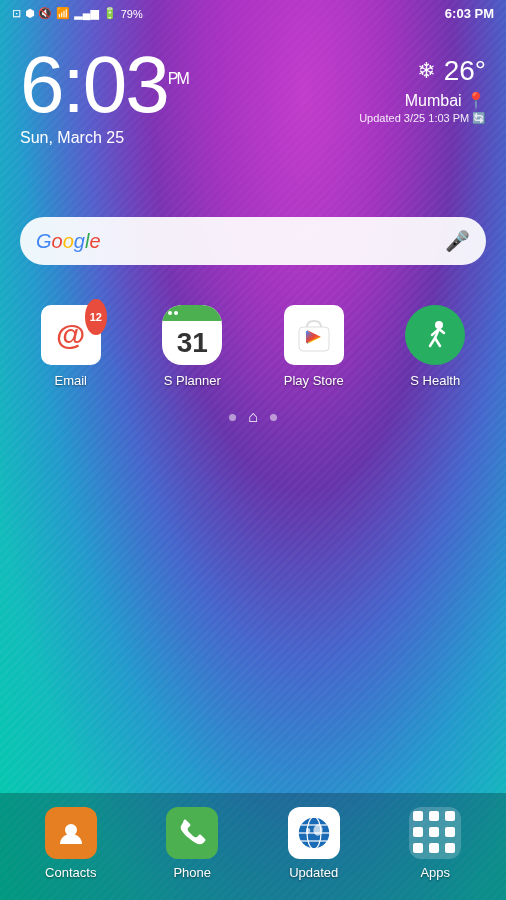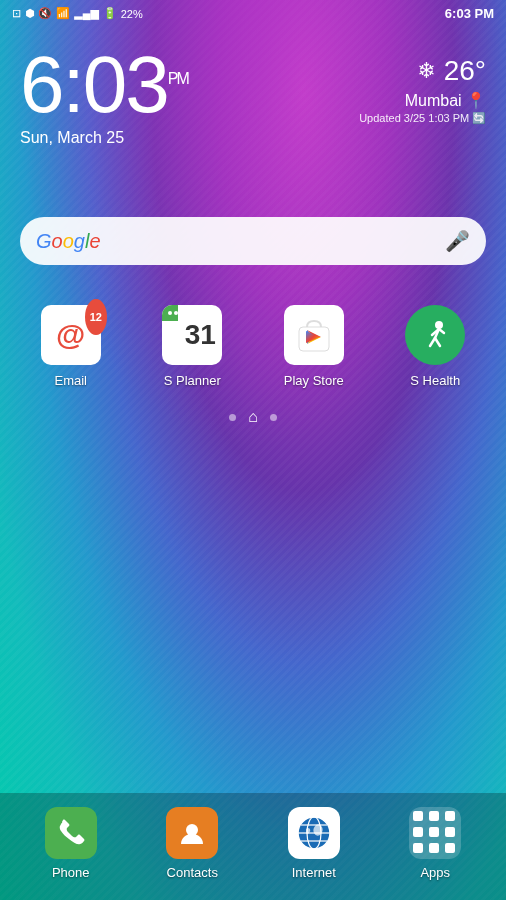--- a/index.html
+++ b/index.html
@@ -245,23 +245,23 @@
       justify-content: center;
       font-weight: bold;
       z-index: 20;
     }
 
     
     .splanner-icon {
       width: 60px;
       height: 60px;
       background: white;
-      border-radius: 10px;
-      display: flex;
-      flex-direction: row;
+      border-radius: 20px;
+      display: flex;
+      flex-direction: column;
       overflow: hidden;
     }
 
     .splanner-top {
       background: #4caf50;
       height: 16px;
       display: flex;
       align-items: center;
       justify-content: flex-start;
       padding-left: 6px;
@@ -455,21 +455,21 @@
 <div class="wallpaper"></div>
 
 <div class="status-bar">
   <div class="status-left">
     <span class="status-icon">⊡</span>
     <span class="status-icon">⬢</span>
     <span class="status-icon">🔇</span>
     <span class="status-icon">📶</span>
     <span class="status-icon">▂▄▆</span>
     <span class="status-icon">🔋</span>
-    <span class="status-icon">22%</span>
+    <span class="status-icon">79%</span>
   </div>
   <div class="status-right">
     <span class="time-status">6:03 PM</span>
   </div>
 </div>
 
 <div class="clock-widget">
   <div class="clock-left">
     <div class="clock-time">
       <span>6:03</span><span class="pm">PM</span>
@@ -575,55 +575,55 @@
 
 <div class="page-indicators">
   <div class="indicator-dot"></div>
   <div class="indicator-home">⌂</div>
   <div class="indicator-dot"></div>
 </div>
 
 <div class="bottom-dock">
 
   <div class="dock-item">
+    <div class="contacts-icon-wrap">
+      <svg width="30" height="30" viewBox="0 0 30 30">
+        <circle cx="15" cy="12" r="6" fill="white"></circle>
+        <path d="M4 26 C4 20 9 16 15 16 C21 16 26 20 26 26" fill="white"></path>
+      </svg>
+    </div>
+    <span class="dock-label">Contacts</span>
+  </div>
+
+  <div class="dock-item">
     <div class="phone-icon-wrap">
       <svg width="30" height="30" viewBox="0 0 30 30">
         <path d="M8 4 C8 4 7 4 6 5 L4 8 C4 8 3 10 5 13 C7 16 10 19 13 21 C16 23 19 26 22 26 C24 26 26 25 26 25 L28 23 C28 23 29 22 28 21 L24 17 C24 17 23 16 22 17 L20 19 C20 19 18 20 16 18 L12 14 C10 12 11 10 11 10 L13 8 C14 7 13 6 13 6 L9 2 C9 2 8 1 7 2 L6 4" fill="white"></path>
         <path d="M6 5 C6 4 7 3 8 3 L11 6 C12 7 11 8 10 9 L8 11 C7 12 7 14 10 17 L13 20 C16 23 18 22 19 22 L21 20 C22 19 23 18 24 19 L27 22 C28 23 27 24 26 25 L24 26 C22 27 19 25 16 22 C13 19 11 17 9 14 C6 11 4 8 5 6 L6 5" fill="white"></path>
       </svg>
     </div>
     <span class="dock-label">Phone</span>
-  </div>
-
-  <div class="dock-item">
-    <div class="contacts-icon-wrap">
-      <svg width="30" height="30" viewBox="0 0 30 30">
-        <circle cx="15" cy="12" r="6" fill="white"></circle>
-        <path d="M4 26 C4 20 9 16 15 16 C21 16 26 20 26 26" fill="white"></path>
-      </svg>
-    </div>
-    <span class="dock-label">Contacts</span>
   </div>
 
 
   <div class="dock-item">
     <div class="internet-icon-wrap">
       <svg class="globe-svg" viewBox="0 0 40 40">
         <circle cx="20" cy="20" r="16" fill="#1a6bb5"></circle>
         <ellipse cx="20" cy="20" rx="7" ry="16" fill="none" stroke="white" stroke-width="1.2"></ellipse>
         <line x1="4" y1="20" x2="36" y2="20" stroke="white" stroke-width="1.2"></line>
         <line x1="7" y1="12" x2="33" y2="12" stroke="white" stroke-width="1.2"></line>
         <line x1="7" y1="28" x2="33" y2="28" stroke="white" stroke-width="1.2"></line>
         <circle cx="20" cy="20" r="16" fill="none" stroke="white" stroke-width="1.5"></circle>
 
         <path d="M12 16 Q14 14 16 16 Q17 18 15 20 Q13 22 12 20 Z" fill="white" opacity="0.7"></path>
         <path d="M22 12 Q26 10 28 14 Q30 18 26 22 Q22 24 20 20 Q18 16 22 12 Z" fill="white" opacity="0.7"></path>
       </svg>
     </div>
-    <span class="dock-label">Internet</span>
+    <span class="dock-label">Updated</span>
   </div>
 
   <div class="dock-item">
     <div class="apps-icon-wrap">
       <div class="apps-grid">
         <div class="apps-grid-dot"></div>
         <div class="apps-grid-dot"></div>
         <div class="apps-grid-dot"></div>
         <div class="apps-grid-dot"></div>
         <div class="apps-grid-dot"></div>

